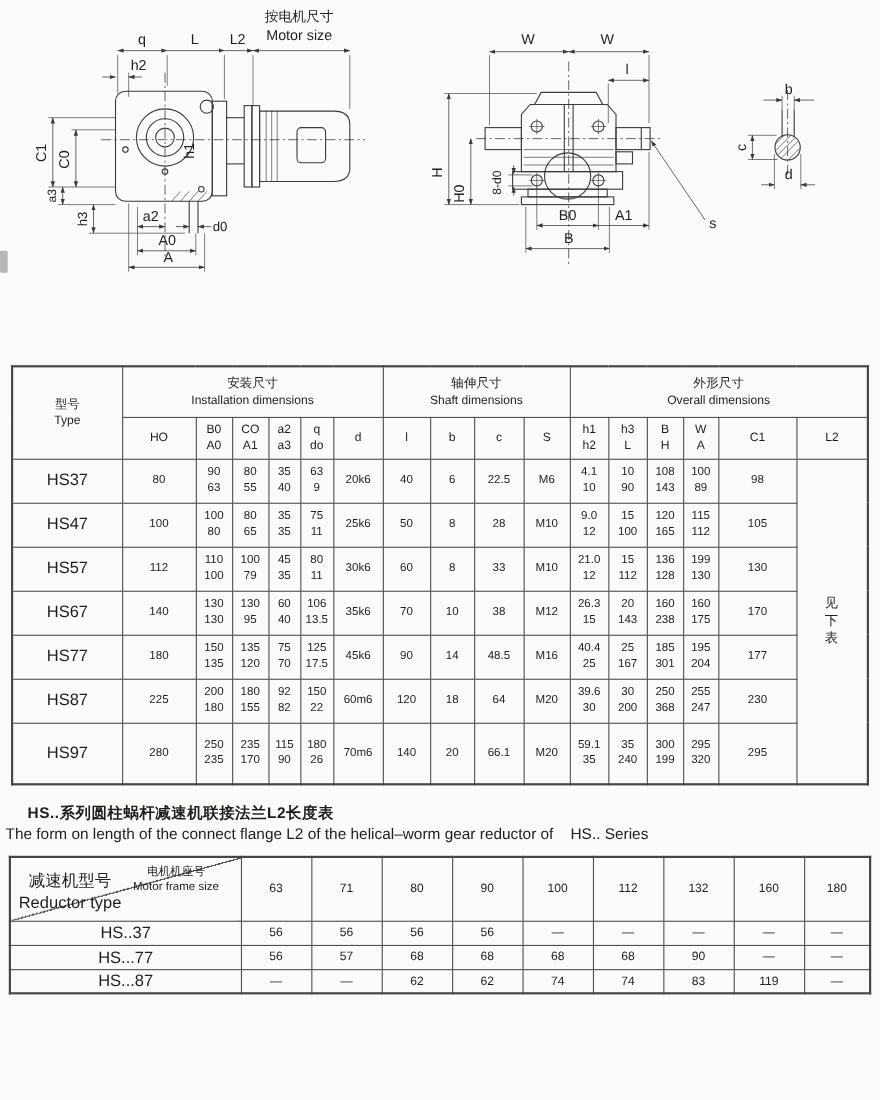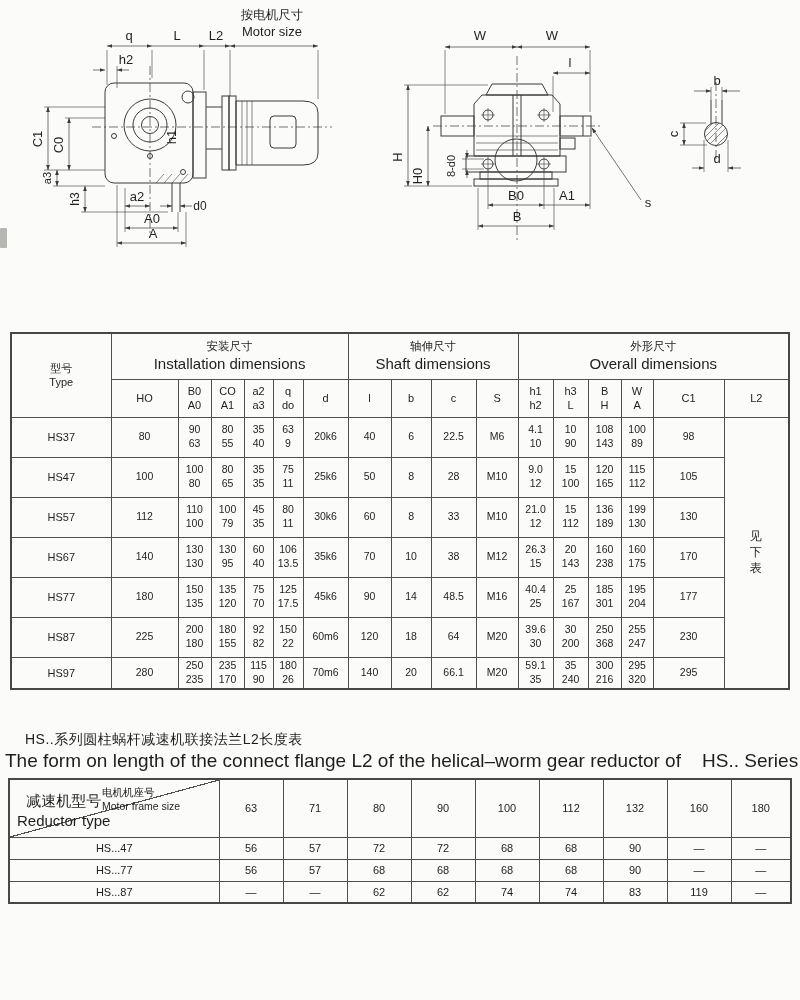--- a/index.html
+++ b/index.html
@@ -10,35 +10,35 @@
   .dim{stroke-width:.7}
   .ext{stroke-width:.6}
   .thin{stroke-width:.6}
   .cl{stroke-width:.7;stroke-dasharray:9 3 2 3}
   table{border-collapse:collapse;table-layout:fixed;position:absolute;background:transparent}
   .t1{left:10px;top:332px;width:780px;font-size:10.5px;border:2px solid #474747}
   .t1 th,.t1 td{border:1px solid #4f4f4f;text-align:center;vertical-align:middle;white-space:pre-line;font-weight:normal;padding:0;line-height:1.3}
   .t1 thead tr.grp{height:46px}
   .t1 thead tr.subr{height:38px}
   .t1 tbody tr{height:40px}
-  .t1 tbody tr:last-child{height:32px}
+  .t1 tbody tr:last-child{height:56px}
   .gzh{font-size:11.5px}
-  .gen{font-size:15px}
+  .gen{font-size:11px}
   .typehdr{font-size:11px;line-height:1.45}
   .sub{font-size:11px}
-  .model{font-size:11px}
+  .model{font-size:15px}
   .seebelow{font-size:12px;line-height:2.4;letter-spacing:1px}
-  .note-zh{position:absolute;left:25px;top:731px;font-size:14px;font-weight:normal;letter-spacing:.5px}
-  .note-en{position:absolute;left:5px;top:750px;font-size:19px;white-space:pre}
+  .note-zh{position:absolute;left:25px;top:731px;font-size:14px;font-weight:bold;letter-spacing:.5px}
+  .note-en{position:absolute;left:5px;top:750px;font-size:14px;white-space:pre}
   .t2{left:8px;top:778px;width:784px;font-size:11px;border:2px solid #474747}
   .t2 th,.t2 td{border:1px solid #4f4f4f;text-align:center;vertical-align:middle;padding:0;font-weight:normal}
   .t2 thead tr{height:58px}
   .t2 tbody tr{height:22px}
   .corner{position:relative;background:linear-gradient(to bottom right,transparent calc(50% - .6px),#4f4f4f calc(50% - .6px),#4f4f4f calc(50% + .6px),transparent calc(50% + .6px))}
-  .corner-top{position:absolute;top:5px;left:92px;width:116px;text-align:left;font-size:10.5px;line-height:1.35}
+  .corner-top{position:absolute;top:5px;left:92px;width:116px;text-align:center;font-size:10.5px;line-height:1.35}
   .corner-bottom{position:absolute;bottom:5px;left:7px;text-align:center;font-size:15px;line-height:1.35}
   .edge-artifact{position:absolute;left:0;top:228px;width:7px;height:20px;background:#b6b6b2;border-radius:1px}
 </style>
 </head>
 <body>
 
 <div class="page">
 
   <svg class="drawings" width="800" height="330" viewBox="0 0 800 330">
     <defs>
@@ -340,21 +340,21 @@
           <td>30k6</td>
           <td>60</td>
           <td>8</td>
           <td>33</td>
           <td>M10</td>
           <td>21.0
 12</td>
           <td>15
 112</td>
           <td>136
-189</td>
+128</td>
           <td>199
 130</td>
           <td>130</td>
         </tr>
         <tr>
           <td class="model">HS67</td>
           <td>140</td>
           <td>130
 130</td>
           <td>130
@@ -444,21 +444,21 @@
           <td>70m6</td>
           <td>140</td>
           <td>20</td>
           <td>66.1</td>
           <td>M20</td>
           <td>59.1
 35</td>
           <td>35
 240</td>
           <td>300
-216</td>
+199</td>
           <td>295
 320</td>
           <td>295</td>
         </tr>
       </tbody>
   </table>
 
   <div class="note-zh">HS..系列圆柱蜗杆减速机联接法兰L2长度表</div>
   <div class="note-en">The form on length of the connect flange L2 of the helical–worm gear reductor of    HS.. Series</div>
 
@@ -493,28 +493,28 @@
         <th>90</th>
         <th>100</th>
         <th>112</th>
         <th>132</th>
         <th>160</th>
         <th>180</th>
       </tr>
     </thead>
     <tbody>
         <tr>
-          <td class="model">HS...47</td>
+          <td class="model">HS..37</td>
           <td>56</td>
-          <td>57</td>
-          <td>72</td>
-          <td>72</td>
-          <td>68</td>
-          <td>68</td>
-          <td>90</td>
+          <td>56</td>
+          <td>56</td>
+          <td>56</td>
+          <td>—</td>
+          <td>—</td>
+          <td>—</td>
           <td>—</td>
           <td>—</td>
         </tr>
         <tr>
           <td class="model">HS...77</td>
           <td>56</td>
           <td>57</td>
           <td>68</td>
           <td>68</td>
           <td>68</td>

